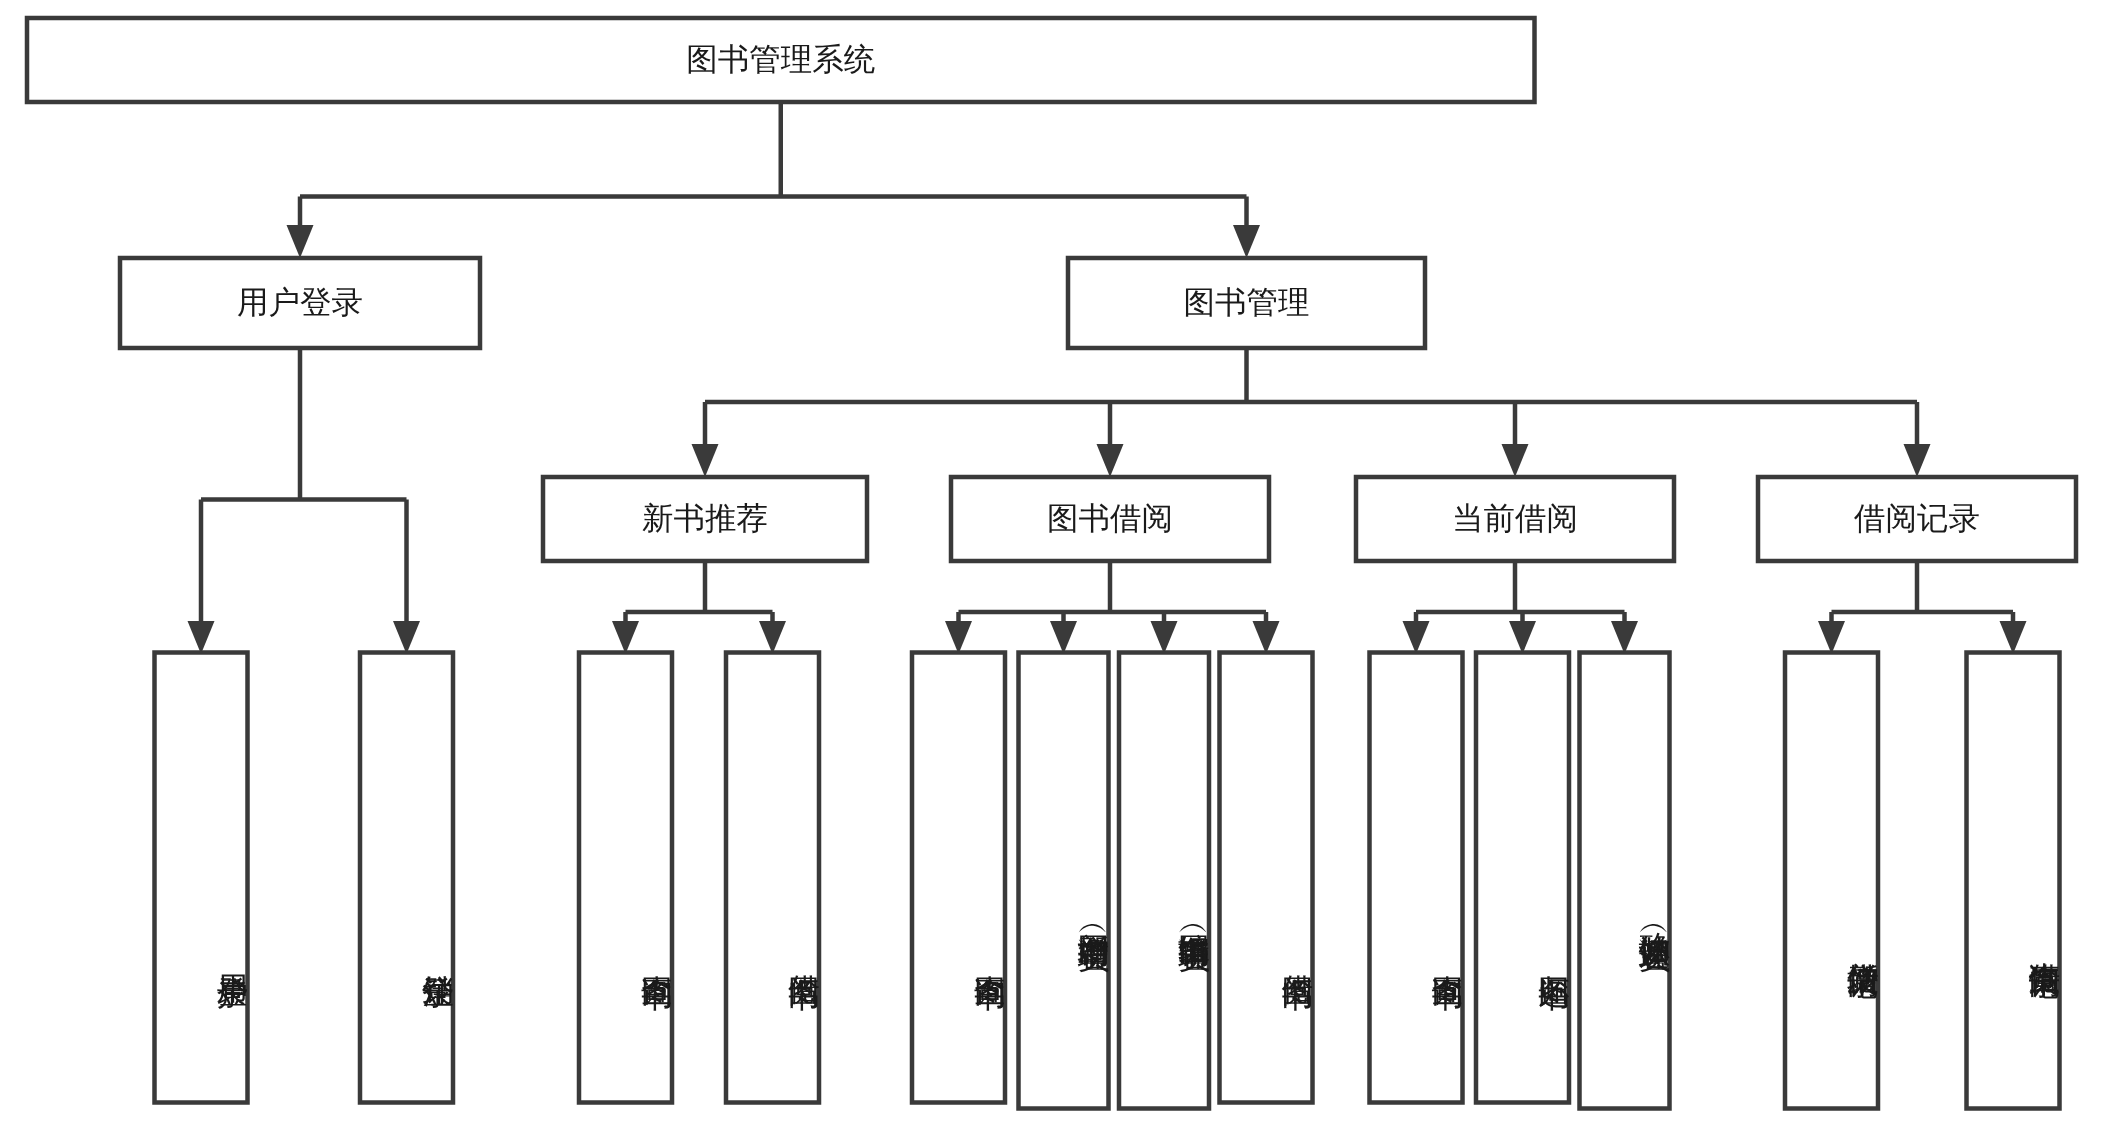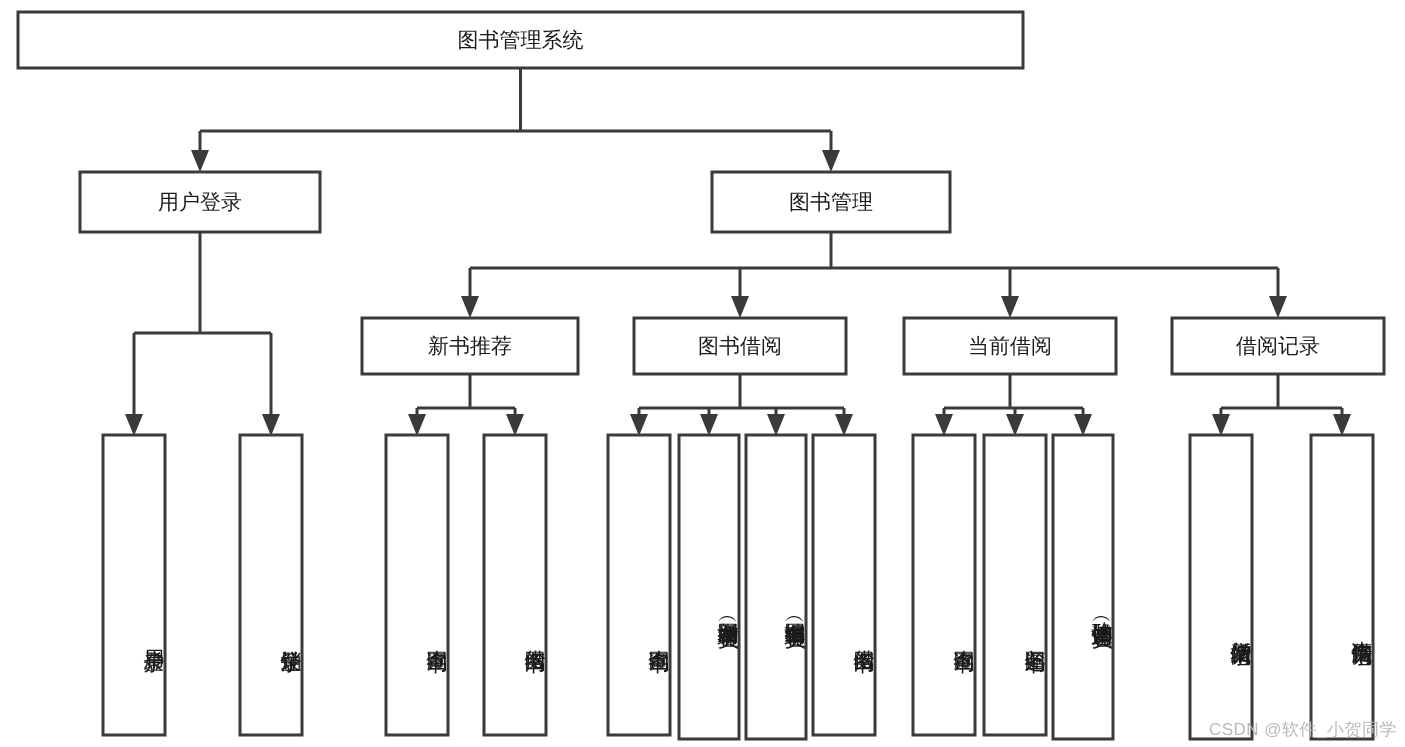--- a/index.html
+++ b/index.html
@@ -175,15 +175,14 @@
       <div class="node-label-v" style="left: 679px; top: 483.5px; width: 60px; height: 251.5px;">新增图书（管理员）</div>
       <div class="node-label-v" style="left: 746px; top: 483.5px; width: 60px; height: 251.5px;">编辑图书（管理员）</div>
       <div class="node-label-v" style="left: 813px; top: 539px; width: 62px; height: 192px;">借阅图书</div>
       <div class="node-label-v" style="left: 913px; top: 539px; width: 62px; height: 192px;">查询图书</div>
       <div class="node-label-v" style="left: 984px; top: 539px; width: 62px; height: 192px;">归还图书</div>
       <div class="node-label-v" style="left: 1053px; top: 483.5px; width: 60px; height: 251.5px;">确认归还（管理员）</div>
       <div class="node-label-v" style="left: 1190px; top: 518px; width: 62px; height: 217px;">新增借阅记录</div>
       <div class="node-label-v" style="left: 1311px; top: 518px; width: 62px; height: 217px;">查询借阅记录</div>
     </div>
 
-  <div class="watermark">CSDN @软件_小贺同学</div>
 
 </div>
 
 </body></html>

